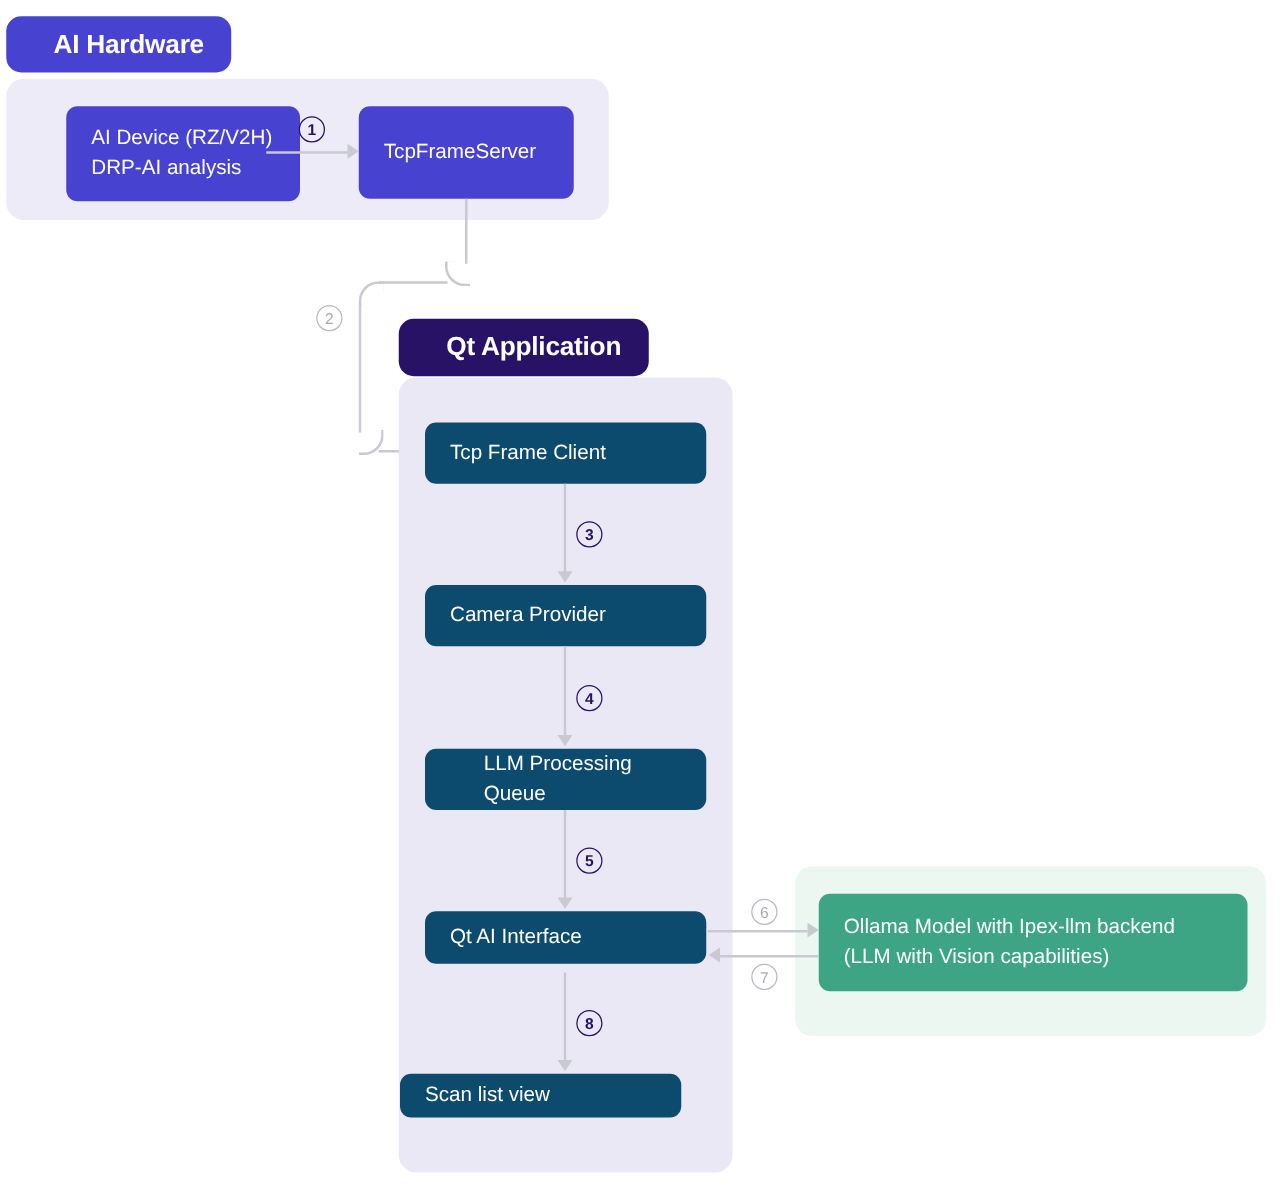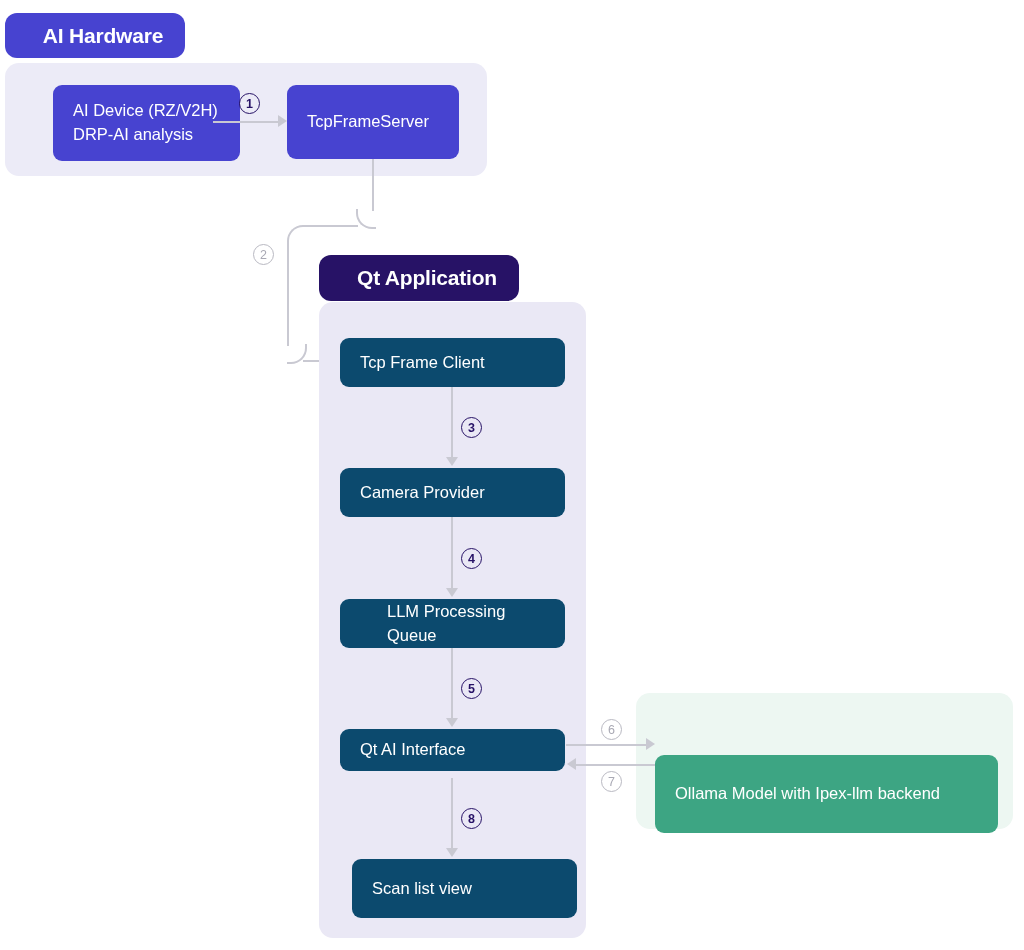--- a/index.html
+++ b/index.html
@@ -62,23 +62,23 @@
   .node.navy  { background: #0c4a6e; }
   .node.green { background: #3da583; }
 
   .n-device { left: 25px;  top: 85px;  width: 187px; height: 76px; margin-left: 28px; }
   .n-server { left: 287px; top: 85px;  width: 172px; height: 74px; }
 
   .n-tcpclient { left: 340px; top: 338px; width: 225px; height: 49px; }
   .n-camera    { left: 340px; top: 468px; width: 225px; height: 49px; }
   .n-queue     { left: 340px; top: 599px; width: 225px; height: 49px; padding-left: 47px; }
   .n-aiiface   { left: 340px; top: 729px; width: 225px; height: 42px; }
-  .n-scanlist  { left: 352px; top: 859px; width: 225px; height: 59px; }
-
-  .n-ollama { left: 655px; top: 715px; width: 343px; height: 78px; margin-top: 40px; }
+  .n-scanlist  { left: 320px; top: 859px; width: 225px; height: 35px; }
+
+  .n-ollama { left: 655px; top: 715px; width: 343px; height: 78px; }
 
   
   .line-h, .line-v {
     position: absolute;
     background: #c9c9d2;
   }
   .line-h { height: 2px; }
   .line-v { width: 2px; }
 
   
@@ -180,20 +180,21 @@
 
   <div class="line-v" style="left:451px; top:778px; height:72px;"></div>
   <div class="arrow-head ah-down" style="left:446px; top:848px;"></div>
   <div class="step s8">8</div>
 
   <div class="group-panel panel-be"></div>
 
   <div class="node green n-ollama">
     <div>
       <div>Ollama Model with Ipex-llm backend</div>
+      <div>(LLM with Vision capabilities)</div>
     </div>
   </div>
 
   <div class="line-h" style="left:566px; top:744px; width:80px;"></div>
   <div class="arrow-head ah-right" style="left:646px; top:738px;"></div>
   <div class="step s6 muted">6</div>
 
   <div class="line-h" style="left:576px; top:764px; width:79px;"></div>
   <div class="arrow-head ah-left" style="left:567px; top:758px;"></div>
   <div class="step s7 muted">7</div>

